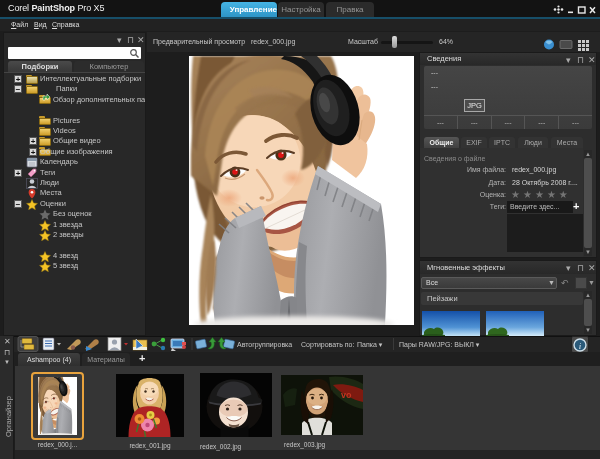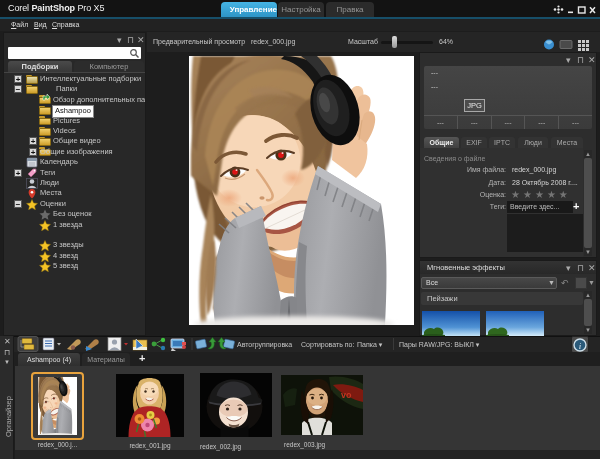--- a/index.html
+++ b/index.html
@@ -80,27 +80,20 @@
 <div class="trow" style="top:20.8px">
         <span class="fold" style="left:35px">
           <i></i>
           <b></b>
           <svg style="position:absolute;left:3px;top:-2px" width="8" height="8">
             <path d="M1 7 L1 3 L5 3 L5 1 L8 4 L5 7 L5 5 L3 5 L3 7 Z" fill="#3a9a3a" stroke="#fff" stroke-width="0.5"></path>
           </svg>
         </span>
         <span class="txt" style="left:49px">Обзор дополнительных папо</span>
       </div>
-<div class="trow" style="top:31.2px">
-        <span class="fold" style="left:35px">
-          <i></i>
-          <b></b>
-        </span>
-        <span class="txt" style="left:48px;background:#fff;color:#111;padding:0 2px;border:1px solid #888">Ashampoo</span>
-      </div>
 <div class="trow" style="top:52px">
         <span class="fold" style="left:35px">
           <i></i>
           <b></b>
         </span>
         <span class="txt" style="left:49px">Videos</span>
       </div>
 <div class="trow" style="top:41.6px">
         <span class="fold" style="left:35px">
           <i></i>
@@ -170,25 +163,25 @@
           <path d="M6 0.5 L7.6 4 L11.5 4.4 L8.6 7 L9.4 10.8 L6 8.8 L2.6 10.8 L3.4 7 L0.5 4.4 L4.4 4 Z" fill="#6a6a6a"></path>
         </svg>
         <span class="txt" style="left:49px">Без оценок</span>
       </div>
 <div class="trow" style="top:145.6px">
         <svg class="ti" style="left:35px" width="12" height="11">
           <path d="M6 0.5 L7.6 4 L11.5 4.4 L8.6 7 L9.4 10.8 L6 8.8 L2.6 10.8 L3.4 7 L0.5 4.4 L4.4 4 Z" fill="#f5c426" stroke="#9a7a10" stroke-width="0.5"></path>
         </svg>
         <span class="txt" style="left:49px">1 звезда</span>
       </div>
-<div class="trow" style="top:166.4px">
+<div class="trow" style="top:156px">
         <svg class="ti" style="left:35px" width="12" height="11">
           <path d="M6 0.5 L7.6 4 L11.5 4.4 L8.6 7 L9.4 10.8 L6 8.8 L2.6 10.8 L3.4 7 L0.5 4.4 L4.4 4 Z" fill="#f5c426" stroke="#9a7a10" stroke-width="0.5"></path>
         </svg>
-        <span class="txt" style="left:49px">3 звезды</span>
+        <span class="txt" style="left:49px">2 звезды</span>
       </div>
 <div class="trow" style="top:176.8px">
         <svg class="ti" style="left:35px" width="12" height="11">
           <path d="M6 0.5 L7.6 4 L11.5 4.4 L8.6 7 L9.4 10.8 L6 8.8 L2.6 10.8 L3.4 7 L0.5 4.4 L4.4 4 Z" fill="#f5c426" stroke="#9a7a10" stroke-width="0.5"></path>
         </svg>
         <span class="txt" style="left:49px">4 звезд</span>
       </div>
 <div class="trow" style="top:187.2px">
         <svg class="ti" style="left:35px" width="12" height="11">
           <path d="M6 0.5 L7.6 4 L11.5 4.4 L8.6 7 L9.4 10.8 L6 8.8 L2.6 10.8 L3.4 7 L0.5 4.4 L4.4 4 Z" fill="#f5c426" stroke="#9a7a10" stroke-width="0.5"></path>
@@ -345,20 +338,21 @@
 <ellipse cx="143" cy="51" rx="17" ry="29" fill="#1f1f1f"></ellipse>
 <ellipse cx="140" cy="48" rx="10" ry="19" fill="#333"></ellipse>
 <ellipse cx="138" cy="44" rx="5" ry="10" fill="#484848"></ellipse>
 </g>
 
 <ellipse cx="105" cy="268" rx="100" ry="8" fill="#eceae8" filter="url(#soft2)"></ellipse>
 </svg>
 </div>
 
 <div class="a" style="left:419px;top:52px;width:178px;height:206px;background:#2d2d2d;border:1px solid #1a1a1a"></div>
+<div class="a hdr" style="left:420px;top:53px;width:176px;height:12px;line-height:12px;padding-left:7px">Сведения</div>
 <div class="hico a" style="left:566px;top:55px">▾</div>
 <div class="hico a" style="left:577px;top:55px">⊓</div>
 <div class="hico a" style="left:588px;top:55px">✕</div>
 <div class="a" style="left:424px;top:66px;width:168px;height:63px;background:linear-gradient(#454545,#3b3b3b);border-radius:2px"></div>
 <div class="a" style="left:431px;top:69px;font-size:7px;color:#ccc">---</div>
 <div class="a" style="left:431px;top:83px;font-size:7px;color:#ccc">---</div>
 <div class="a" style="left:464px;top:99px;width:21px;height:13px;border:1px solid #a8a8a8;background:#4c4c4c;color:#e8e8e8;font-size:7.5px;text-align:center;line-height:12px">JPG</div>
 <div class="a" style="left:424px;top:115px;width:168px;height:14px;border-top:1px solid #555;display:flex">
  <div style="flex:1;border-right:1px solid #555;color:#bbb;font-size:7px;text-align:center;line-height:13px">---</div>
  <div style="flex:1;border-right:1px solid #555;color:#bbb;font-size:7px;text-align:center;line-height:13px">---</div>

